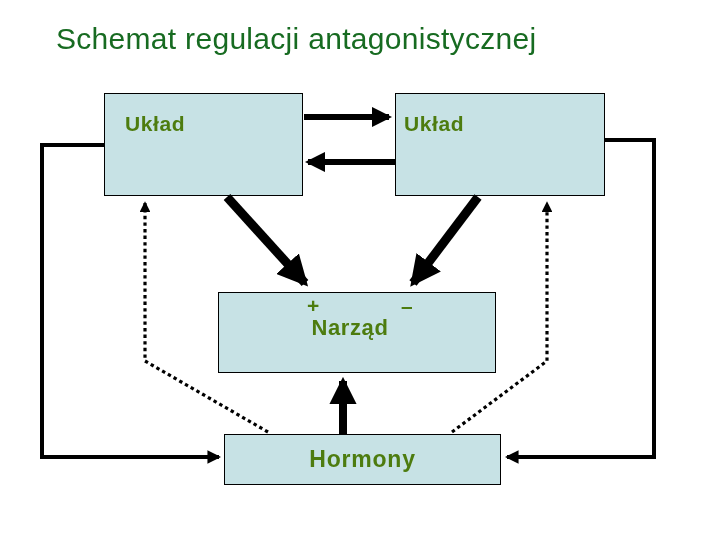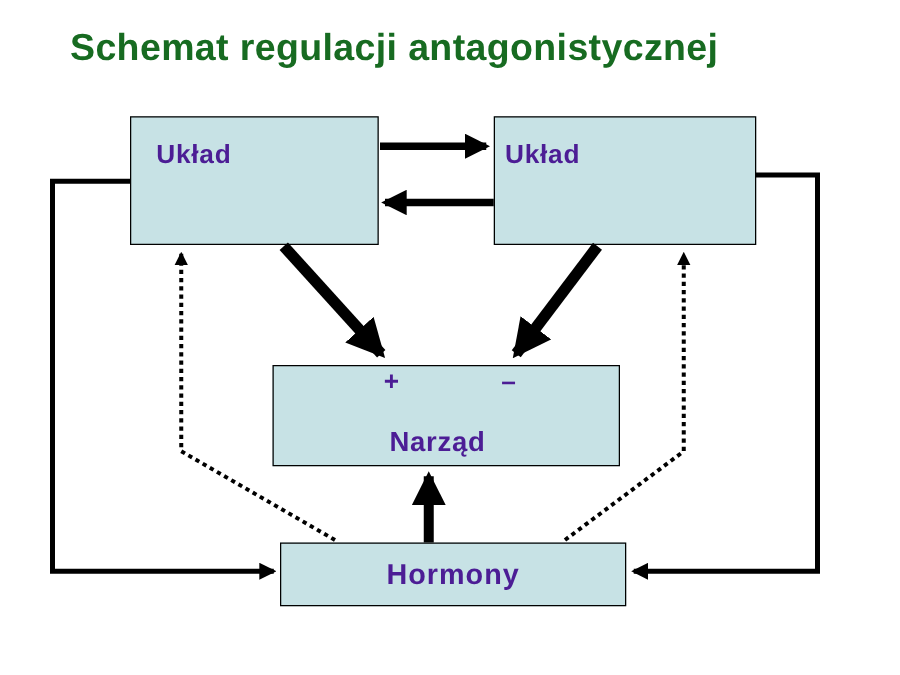--- a/index.html
+++ b/index.html
@@ -9,31 +9,31 @@
     height: 540px;
     background: var(--background, #ffffff);
     font-family: "Liberation Sans", "DejaVu Sans", sans-serif;
     overflow: hidden;
   }
   .title {
     position: absolute;
     left: 56px;
     top: 22px;
     font-size: 30px;
-    font-weight: bold;
+    font-weight: normal;
     letter-spacing: 0.3px;
     color: var(--title, #176b21);
     white-space: nowrap;
   }
   .box {
     position: absolute;
     background: var(--box-fill, #c7e2e5);
     border: 1px solid var(--box-border, #000000);
     box-sizing: border-box;
-    color: #4c1d95;
+    color: #4d7c0f;
     font-weight: bold;
   }
   #box-sympathetic {
     left: 104px; top: 93px; width: 199px; height: 103px;
     padding: 6px 0 0 20px;
     font-size: 21px; letter-spacing: 0.6px; line-height: 47px;
   }
   #box-parasympathetic {
     left: 395px; top: 93px; width: 210px; height: 103px;
     padding: 6px 0 0 8px;
@@ -43,21 +43,21 @@
     left: 218px; top: 292px; width: 278px; height: 81px;
   }
   #box-organ .sign {
     position: absolute; top: 1px;
     font-size: 21px; font-weight: bold;
   }
   #box-organ .sign-plus  { left: 88px; }
   #box-organ .sign-minus { left: 182px; }
   #box-organ .organ-label {
     position: absolute; left: 0; right: 14px; top: 22px;
-    text-align: center; font-size: 22px; letter-spacing: 0.6px; margin-top: 26px;
+    text-align: center; font-size: 22px; letter-spacing: 0.6px;
   }
   #box-hormones {
     left: 224px; top: 434px; width: 277px; height: 51px;
     display: flex; align-items: center; justify-content: center;
     font-size: 23px; letter-spacing: 0.8px;
   }
   .wires {
     position: absolute; left: 0; top: 0;
     width: 720px; height: 540px;
     z-index: 5;

